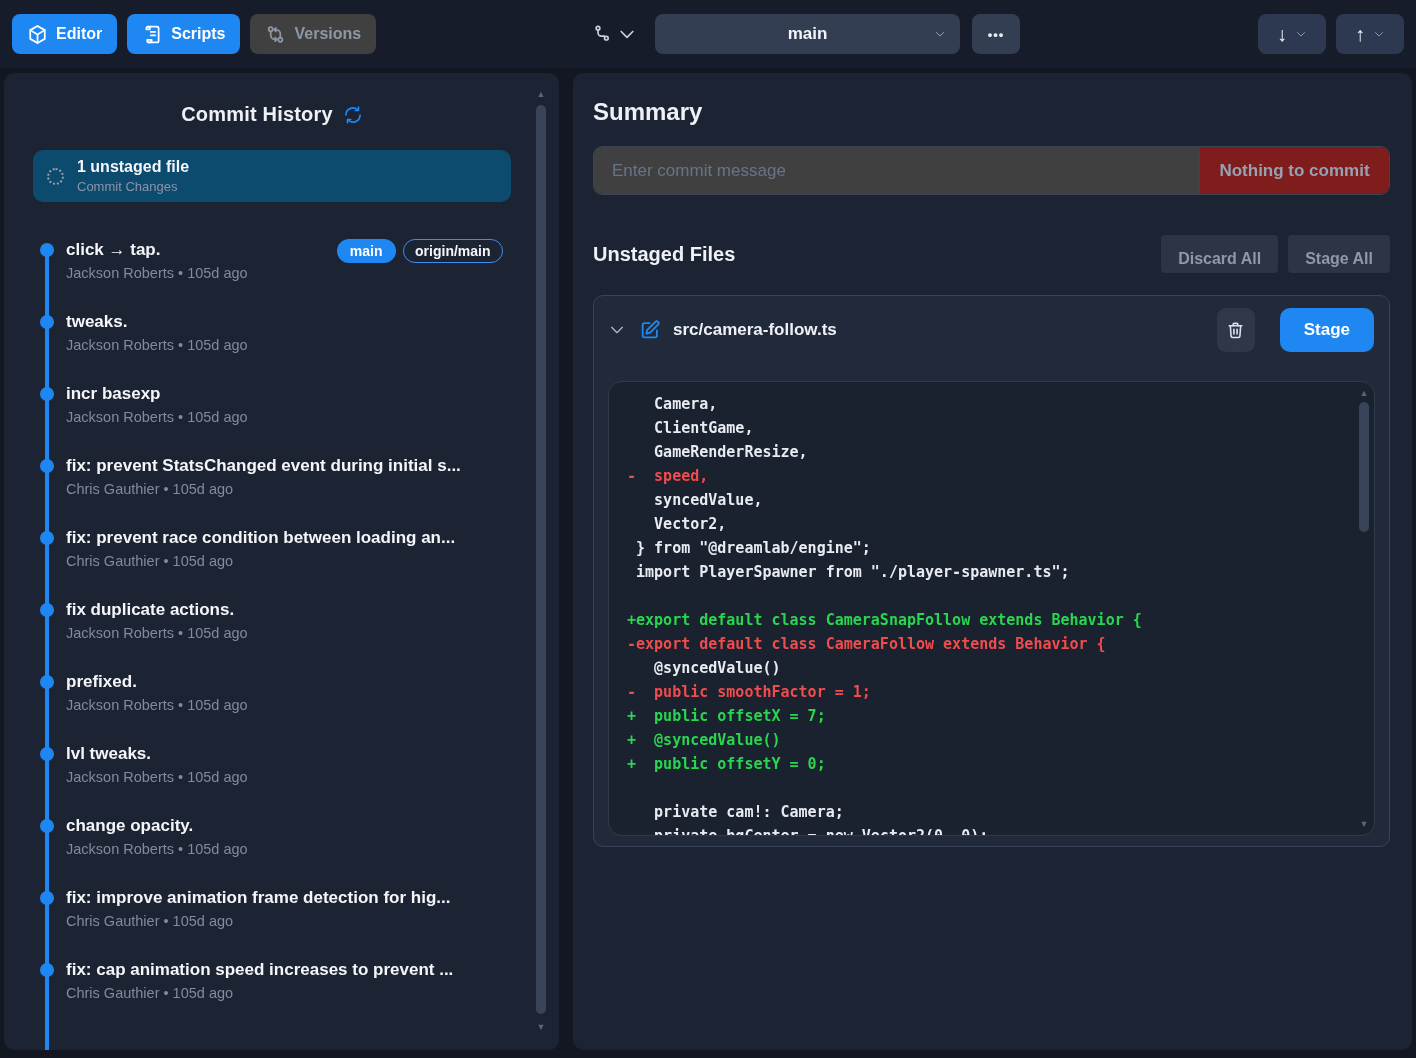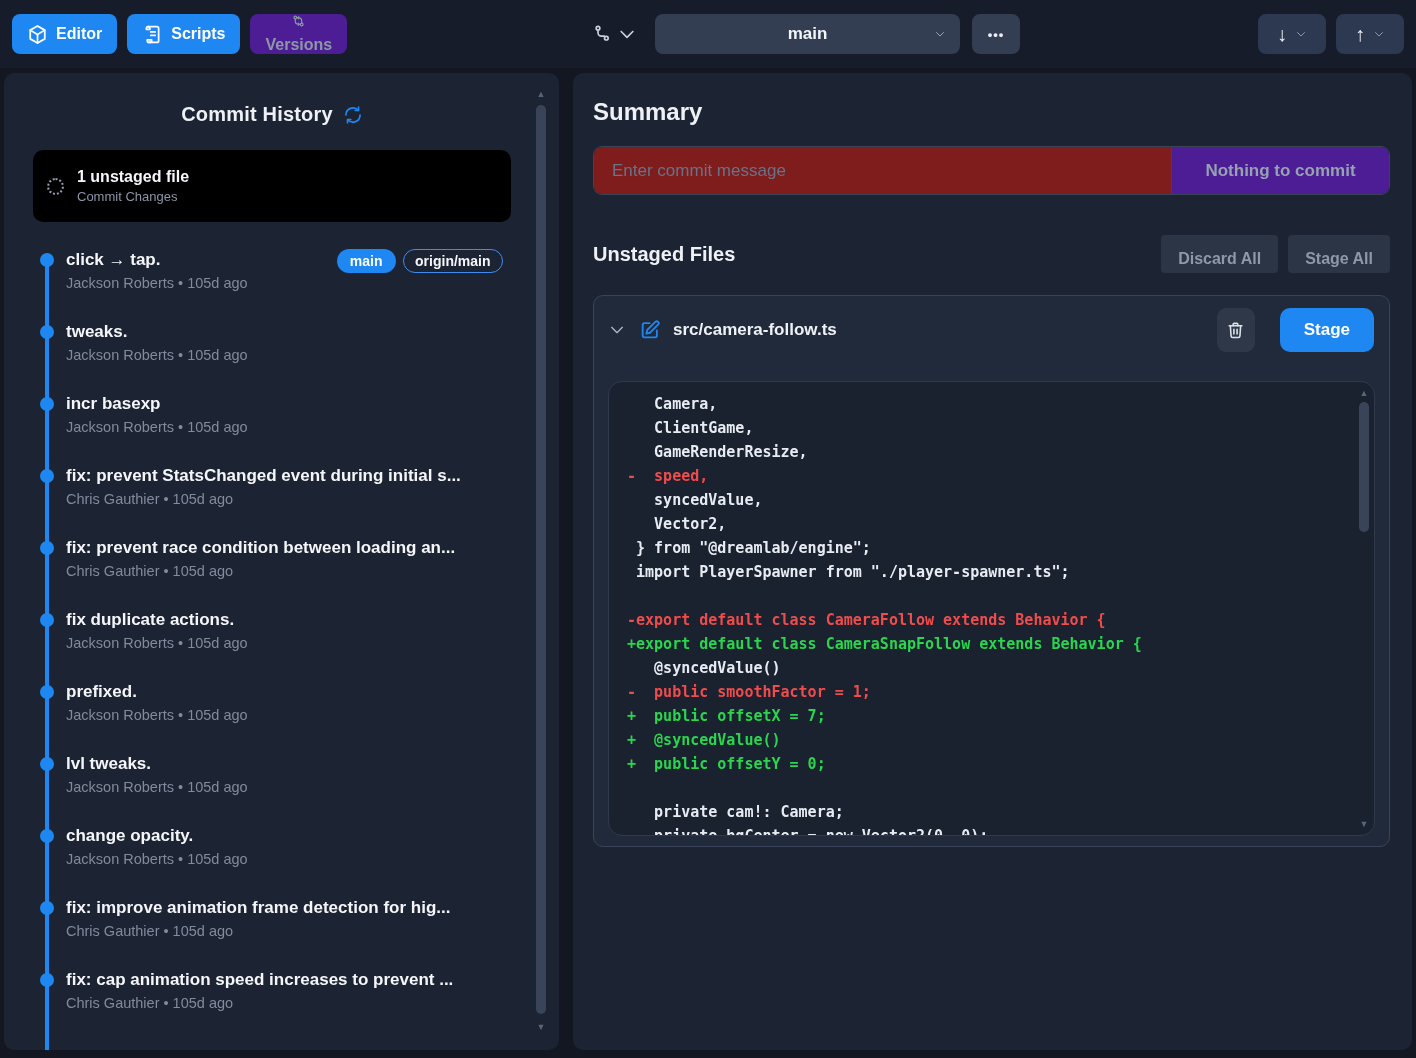--- a/index.html
+++ b/index.html
@@ -15,21 +15,21 @@
   
   .topbar { position:absolute; left:0; top:0; width:1416px; height:68px; background:#171c2a; }
   .nav-group { position:absolute; left:12px; top:14px; display:flex; gap:10px; }
   .nav-btn {
     display:flex; align-items:center; gap:8px;
     height:40px; padding:0 15px; border-radius:8px;
     background:#1e87f2; color:#ffffff;
     font-size:16px; font-weight:bold; cursor:pointer; border:none;
   }
   .nav-btn svg { width:21px; height:21px; display:block; }
-  .nav-btn.muted { background:#4c1d95; color:#8d97a6;flex-direction:column; }
+  .nav-btn.muted { background:#404040; color:#8d97a6; }
   .nav-btn.muted svg { stroke:#8d97a6; }
 
   .branch-group { position:absolute; left:593px; top:14px; display:flex; align-items:center; height:40px; gap:4px; color:#c9d0db; }
   .branch-group svg { width:20px; height:20px; }
   .chev { width:12px; height:12px; }
 
   .branch-select {
     position:absolute; left:655px; top:14px; width:305px; height:40px;
     background:#333e52; border-radius:8px;
     display:flex; align-items:center; justify-content:center;
@@ -56,21 +56,21 @@
   .left-panel  { left:4px;   top:73px; width:555px; height:977px; overflow:hidden; }
   .right-panel { left:573px; top:73px; width:839px; height:977px; overflow:hidden; }
 
   
   .left-inner { padding:30px 48px 0 29px; }
   .panel-title-row { display:flex; align-items:center; gap:10px; margin-bottom:24px;justify-content:center; }
   .panel-title { font-size:20px; font-weight:bold; letter-spacing:.2px; }
   .refresh-icon { width:20px; height:20px; cursor:pointer; display:block; }
 
   .unstaged-card {
-    background:#000000; border-radius:10px; height:72px; margin-bottom:26px;
+    background:#0c4a6e; border-radius:10px; height:52px; margin-bottom:36px;
     display:flex; align-items:center; padding:0 14px; gap:13px; cursor:pointer;
   }
   .spinner { width:17px; height:17px; border:2px dotted #97a1b2; border-radius:50%; flex:none; }
   .unstaged-card-title { font-size:16px; font-weight:bold; color:#f4f6fa; }
   .unstaged-card-sub { font-size:13px; color:#8b95a7; margin-top:3px; }
 
   .commit-list { position:relative; }
   .timeline { position:absolute; left:12px; top:10px; bottom:-30px; width:4px; background:#1e87f2; border-radius:2px; }
   .commit { position:relative; height:72px; padding-left:33px; cursor:pointer; }
   .commit-dot {
@@ -98,26 +98,26 @@
   .sb-arrow.up::before { content:"▲"; }
   .sb-arrow.down::before { content:"▼"; }
   .sb-thumb { position:absolute; left:4px; width:10px; background:#3a4458; border-radius:5px; cursor:pointer; }
   .sb-left .sb-thumb { top:18px; bottom:20px; }
 
   
   .right-inner { padding:25px 22px 0 20px; }
   .summary-title { font-size:24px; font-weight:bold; margin-bottom:20px; }
   .commit-row { display:flex; height:49px; margin-bottom:40px; border:1px solid #3a4456; border-radius:9px; overflow:hidden; }
   .commit-input {
-    flex:1; background:#7f1d1d; border:none; outline:none; padding:0 18px;
+    flex:1; background:#404040; border:none; outline:none; padding:0 18px;
     font-size:17px; color:#e8ecf2; font-family:"Liberation Sans", sans-serif;
   }
   .commit-input::placeholder { color:#68738a; }
   .commit-btn {
-    width:218px; background:#4c1d95; border:none; border-left:1px solid #3a4456;
+    width:190px; background:#7f1d1d; border:none; border-left:1px solid #3a4456;
     color:#96a1b2; font-size:17px; font-weight:bold; cursor:default;
     font-family:"Liberation Sans", sans-serif;
   }
 
   .unstaged-head { display:flex; align-items:center; margin-bottom:22px; }
   .unstaged-title { font-size:20px; font-weight:bold; flex:1; }
   .ghost-btn {
     height:38px; padding:15px 17px; margin-left:10px;
     background:#2c3545; border:none; border-radius:4px;
     color:#8e98a9; font-size:16px; font-weight:bold; cursor:pointer;
@@ -391,23 +391,23 @@
               <div class="code-line ctx">   syncedValue,</div>
 
               <div class="code-line ctx">   Vector2,</div>
 
               <div class="code-line ctx"> } from "@dreamlab/engine";</div>
 
               <div class="code-line ctx"> import PlayerSpawner from "./player-spawner.ts";</div>
 
               <div class="code-line ctx"></div>
 
+              <div class="code-line add">+export default class CameraSnapFollow extends Behavior {</div>
+
               <div class="code-line del">-export default class CameraFollow extends Behavior {</div>
-
-              <div class="code-line add">+export default class CameraSnapFollow extends Behavior {</div>
 
               <div class="code-line ctx">   @syncedValue()</div>
 
               <div class="code-line del">-  public smoothFactor = 1;</div>
 
               <div class="code-line add">+  public offsetX = 7;</div>
 
               <div class="code-line add">+  @syncedValue()</div>
 
               <div class="code-line add">+  public offsetY = 0;</div>

